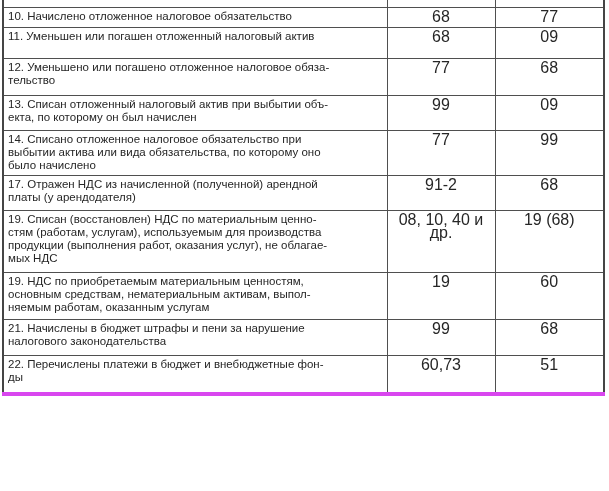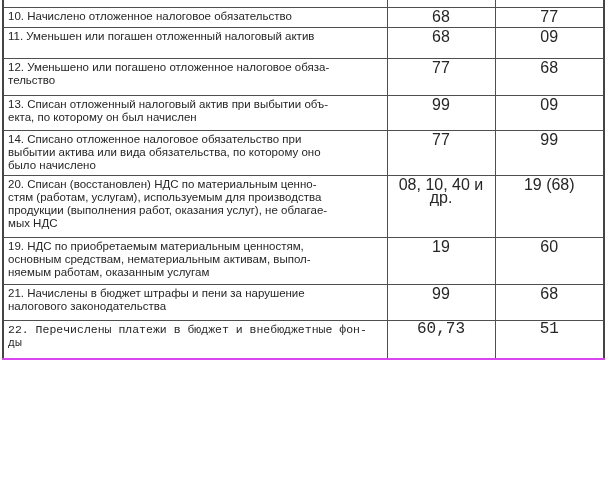--- a/index.html
+++ b/index.html
@@ -38,22 +38,21 @@
     text-align: left;
   }
   td.num {
     padding: 2px 2px 0 2px;
     font-size: 16px;
     line-height: 13px;
     white-space: pre-line;
     text-align: center;
   }
   tr.last-row td {
-    border-bottom: 2px solid #d946ef;
-    font-family: Liberation Mono, monospace;
+    border-bottom: 4px solid #d946ef;
   }
 </style>
 </head>
 <body>
 
 <table class="postings">
   <colgroup>
     <col style="width:384px">
     <col style="width:108px">
     <col style="width:109px">
@@ -86,22 +85,28 @@
       <td class="num">99</td>
       <td class="num">09</td>
     </tr>
     <tr style="height:45px">
       <td class="desc">14. Списано отложенное налоговое обязательство при
 выбытии актива или вида обязательства, по которому оно
 было начислено</td>
       <td class="num">77</td>
       <td class="num">99</td>
     </tr>
+    <tr style="height:35px">
+      <td class="desc">17. Отражен НДС из начисленной (полученной) арендной
+платы (у арендодателя)</td>
+      <td class="num">91-2</td>
+      <td class="num">68</td>
+    </tr>
     <tr style="height:62px">
-      <td class="desc">20. Списан (восстановлен) НДС по материальным ценно-
+      <td class="desc">19. Списан (восстановлен) НДС по материальным ценно-
 стям (работам, услугам), используемым для производства
 продукции (выполнения работ, оказания услуг), не облагае-
 мых НДС</td>
       <td class="num">08, 10, 40 и
 др.</td>
       <td class="num">19 (68)</td>
     </tr>
     <tr style="height:47px">
       <td class="desc">19. НДС по приобретаемым материальным ценностям,
 основным средствам, нематериальным активам, выпол-

